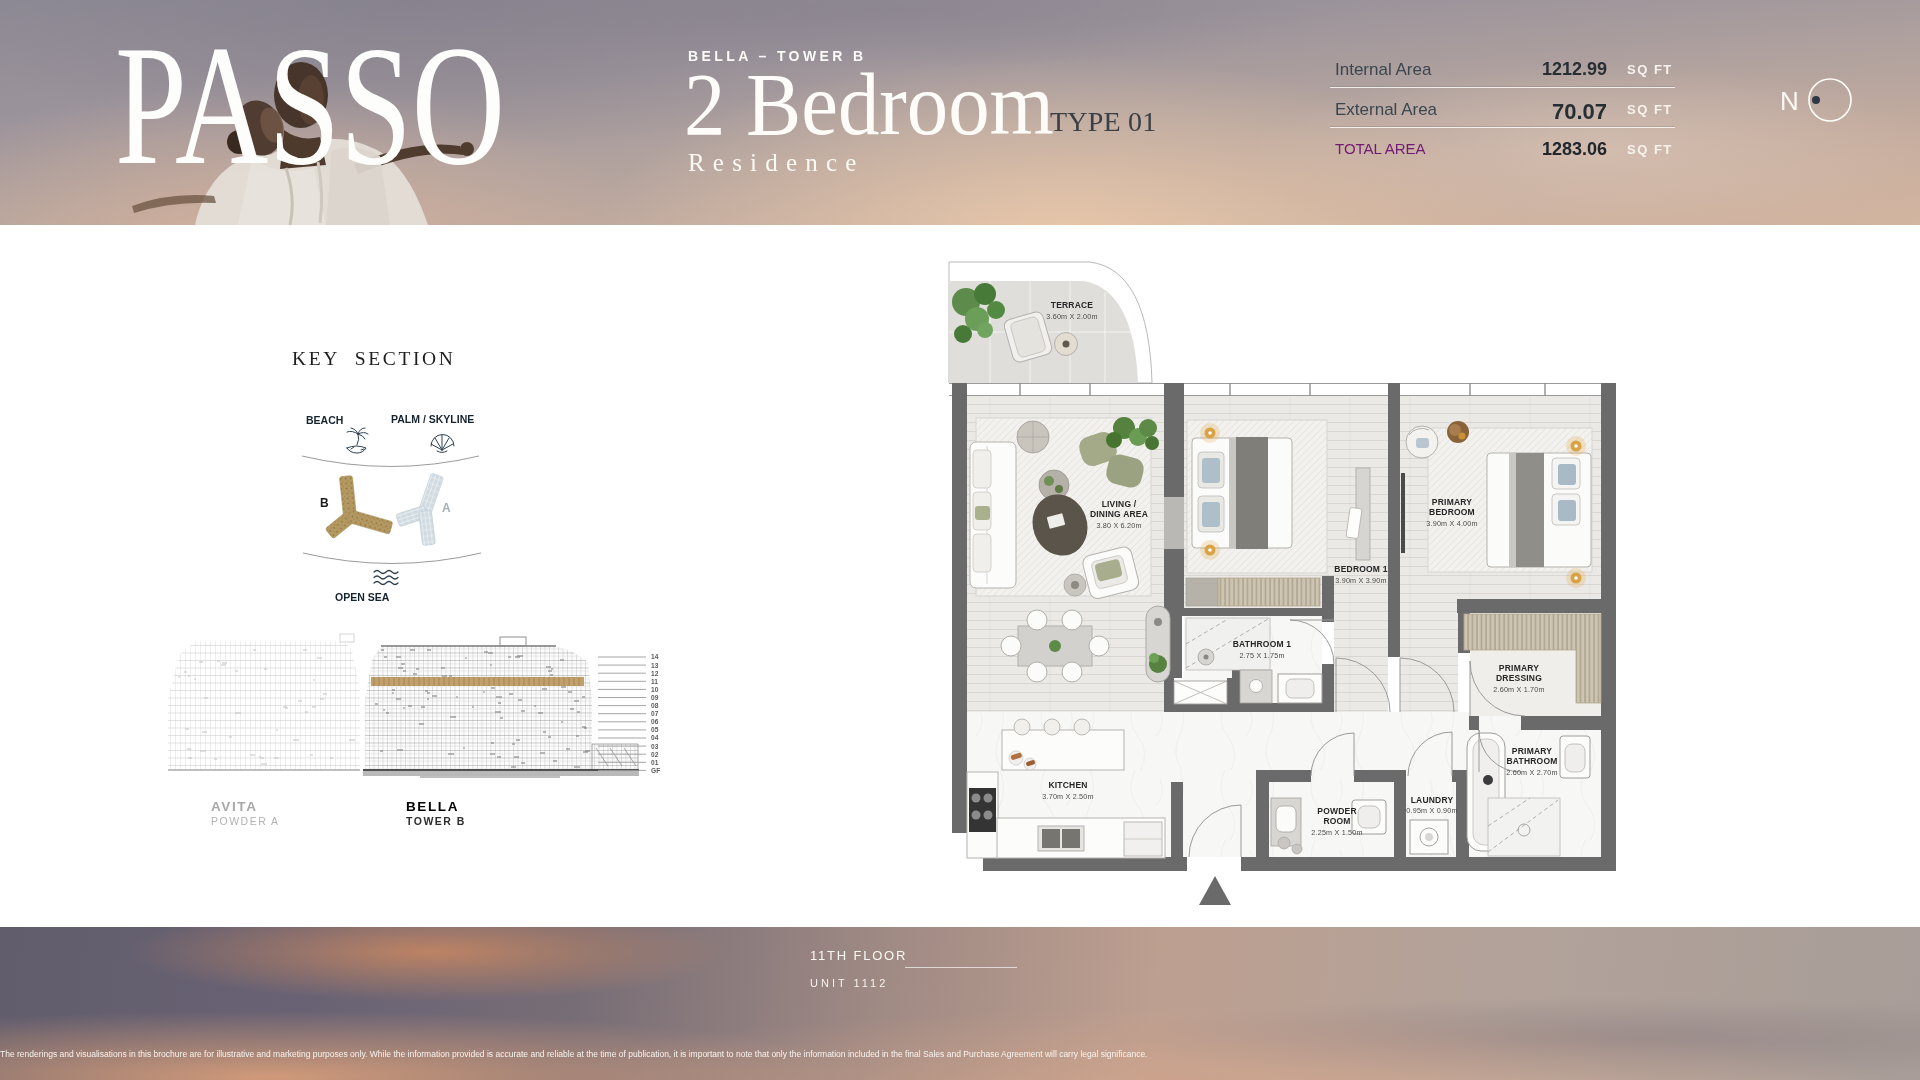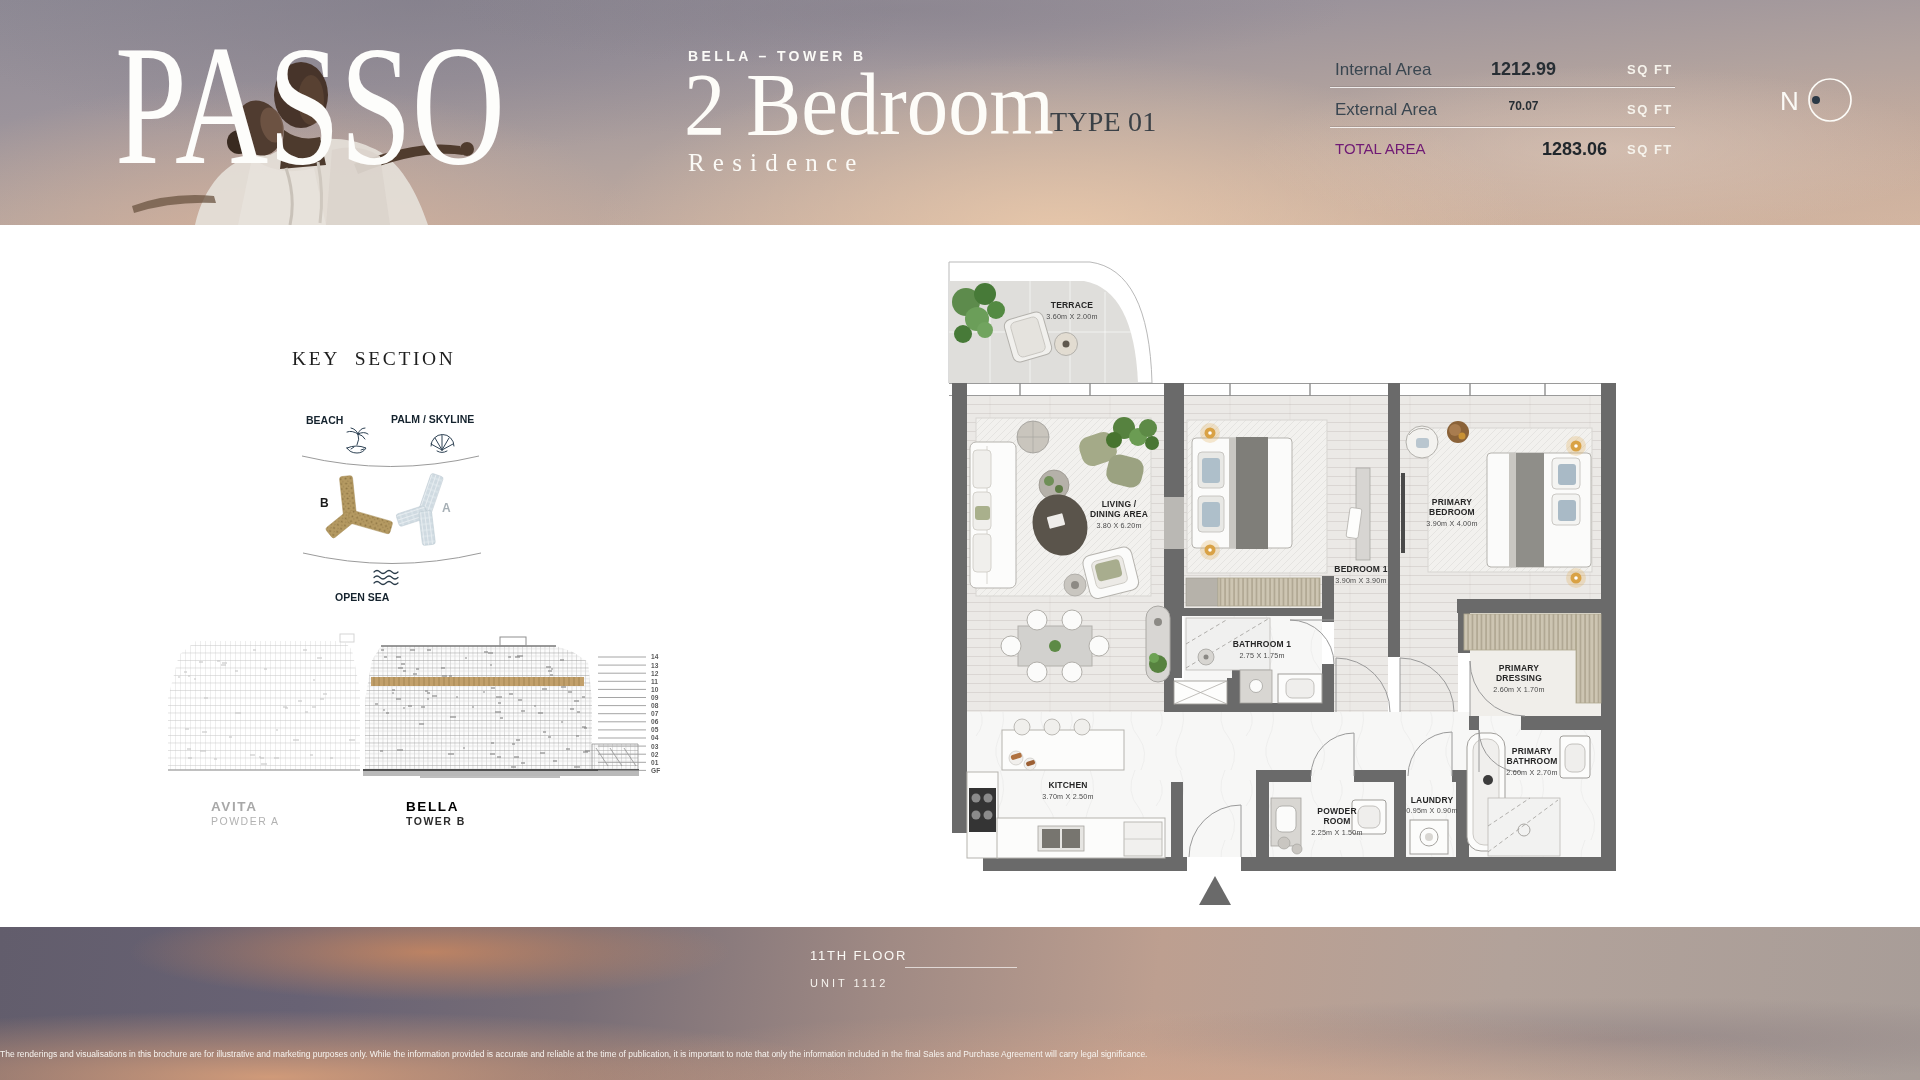--- a/index.html
+++ b/index.html
@@ -40,26 +40,26 @@
 <svg class="abs" style="left:95px;top:20px" width="430" height="170" viewBox="0 0 430 170">
  <text x="20" y="143" font-family="Liberation Serif" font-size="172" fill="#fdfdfb" textLength="390" lengthAdjust="spacingAndGlyphs">PASSO</text>
 </svg>
 
 <div class="abs" style="left:688px;top:48px;font-size:14px;font-weight:bold;letter-spacing:3.4px;color:#fbfaf7">BELLA – TOWER B</div>
 <div class="abs" style="left:684px;top:61px;font-family:'Liberation Serif',serif;font-size:88px;line-height:88px;color:#fdfcf8;transform:scaleX(0.94);transform-origin:left top;white-space:nowrap">2 Bedroom</div>
 <div class="abs" style="left:1050px;top:106px;font-family:'Liberation Serif',serif;font-size:28px;letter-spacing:0.2px;color:#3a4046">TYPE 01</div>
 <div class="abs" style="left:688px;top:149px;font-family:'Liberation Serif',serif;font-size:25px;letter-spacing:8.2px;color:#fbfaf6">Residence</div>
 
 <div class="abs" style="left:1335px;top:60px;font-size:17px;color:#3a4650">Internal Area</div>
-<div class="abs" style="left:1440px;top:59px;width:167px;text-align:center;font-size:18px;font-weight:bold;color:#272e34">1212.99</div>
+<div class="abs" style="left:1440px;top:59px;width:167px;text-align:right;font-size:18px;font-weight:bold;color:#272e34">1212.99</div>
 <div class="abs" style="left:1627px;top:62px;font-size:13px;letter-spacing:1.5px;color:#f6f3ec;font-weight:bold">SQ FT</div>
 <div class="abs" style="left:1330px;top:87px;width:345px;height:1px;background:rgba(255,255,255,.8)"></div>
 <div class="abs" style="left:1330px;top:86px;width:345px;height:1px;background:rgba(110,100,100,.25)"></div>
 <div class="abs" style="left:1335px;top:100px;font-size:17px;color:#3a4650">External Area</div>
-<div class="abs" style="left:1440px;top:99px;width:167px;text-align:center;font-size:12px;font-weight:bold;color:#272e34">70.07</div>
+<div class="abs" style="left:1440px;top:99px;width:167px;text-align:right;font-size:22px;font-weight:bold;color:#272e34">70.07</div>
 <div class="abs" style="left:1627px;top:102px;font-size:13px;letter-spacing:1.5px;color:#f6f3ec;font-weight:bold">SQ FT</div>
 <div class="abs" style="left:1330px;top:127px;width:345px;height:1px;background:rgba(255,255,255,.8)"></div>
 <div class="abs" style="left:1330px;top:126px;width:345px;height:1px;background:rgba(110,100,100,.25)"></div>
 <div class="abs" style="left:1335px;top:140px;font-size:15px;color:#701a75">TOTAL AREA</div>
 <div class="abs" style="left:1440px;top:139px;width:167px;text-align:right;font-size:18px;font-weight:bold;color:#20262b">1283.06</div>
 <div class="abs" style="left:1627px;top:142px;font-size:13px;letter-spacing:1.5px;color:#f6f3ec;font-weight:bold">SQ FT</div>
 
 <svg class="abs" style="left:1770px;top:68px" width="110" height="70" viewBox="0 0 110 70">
  <text x="10" y="42" font-size="26" fill="#fbfaf6" font-family="Liberation Sans">N</text>
  <circle cx="60" cy="32" r="21" fill="none" stroke="#fcfbf7" stroke-width="1.7"></circle>

